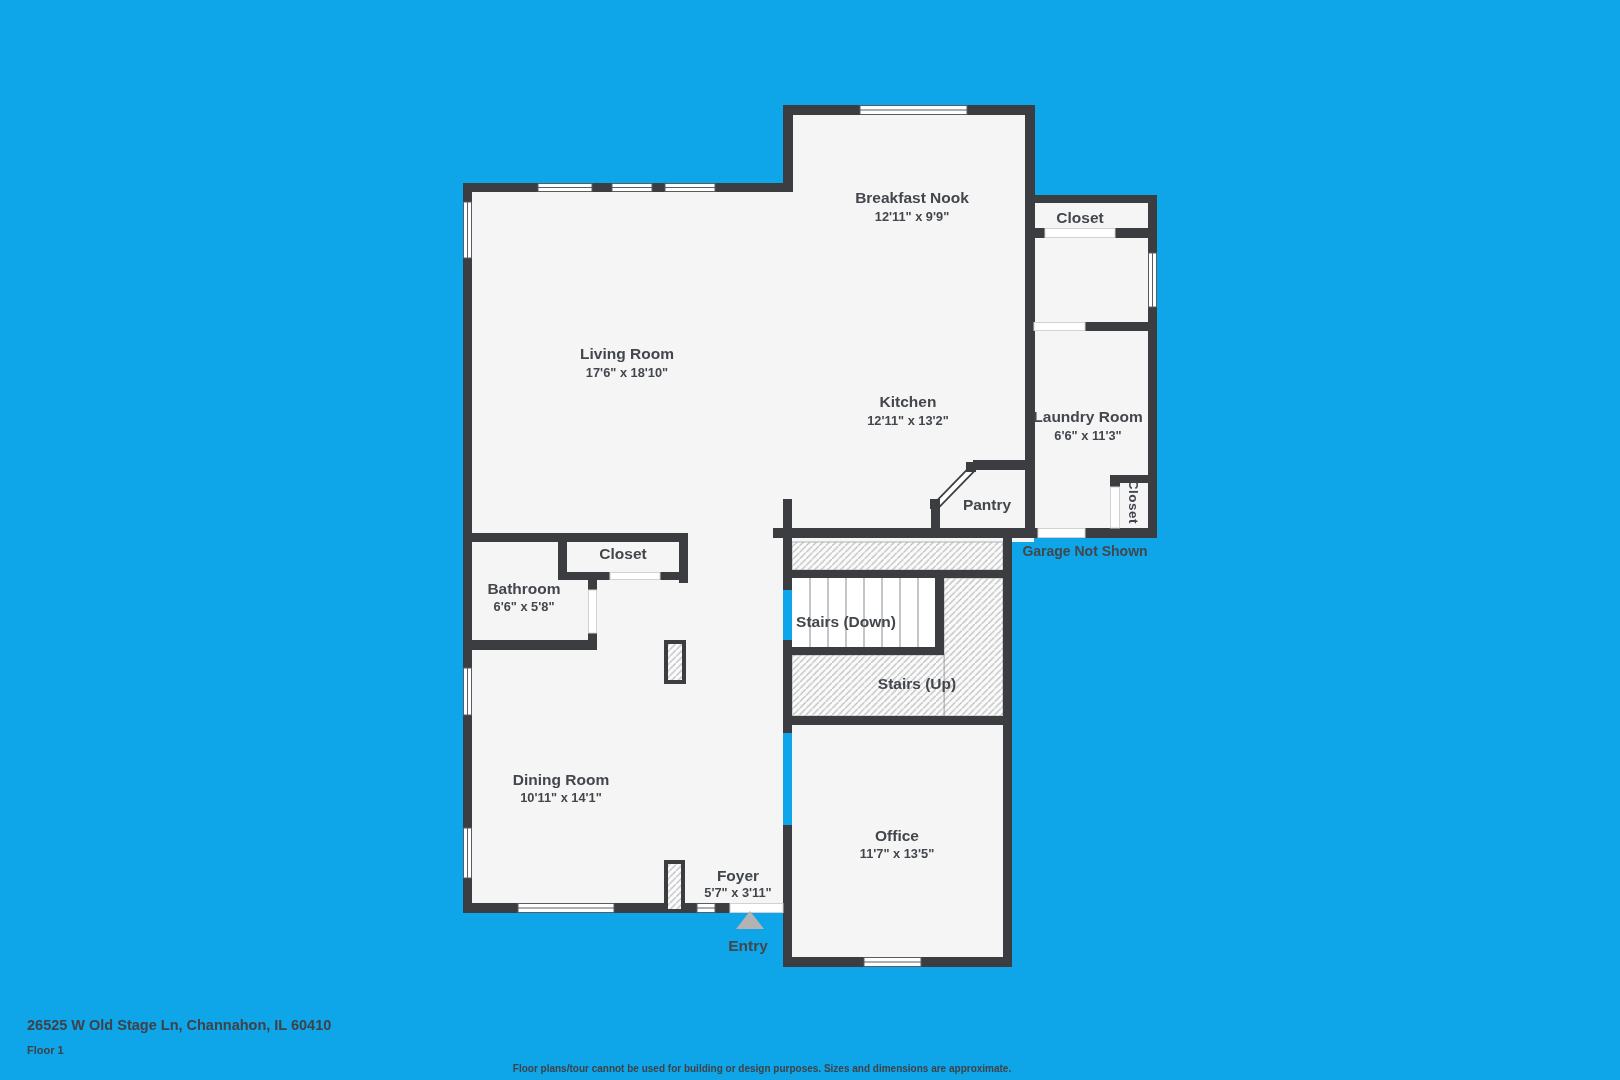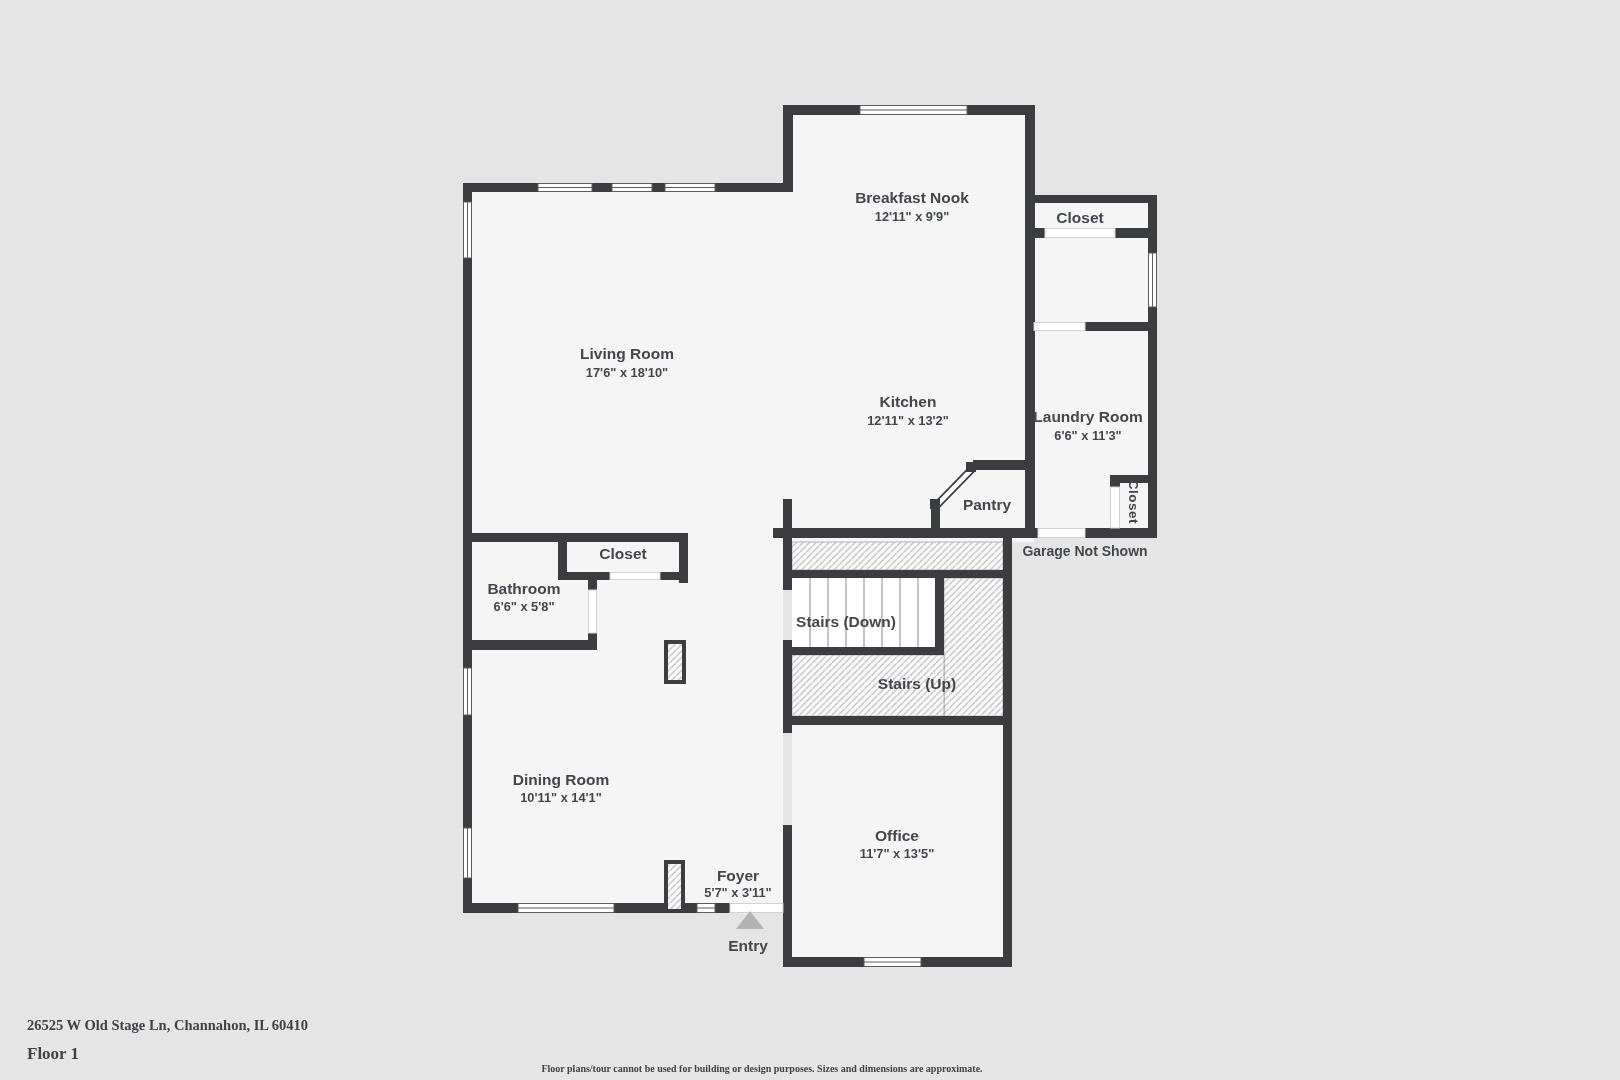--- a/index.html
+++ b/index.html
@@ -1,26 +1,26 @@
 <!DOCTYPE html>
 <html><head>
 <meta charset="utf-8">
 <style>
   html,body{margin:0;padding:0;background:#ffffff;}
-  .canvas{position:relative;width:1620px;height:1080px;background:#e5e5e5;overflow:hidden;
+  .canvas{position:relative;width:1620px;height:1080px;background:#0ea5e9;overflow:hidden;
           font-family:"Liberation Sans", sans-serif;}
   svg{position:absolute;top:0;left:0;}
   svg text{font-family:"Liberation Sans", sans-serif;font-weight:bold;}
   .room-label{font-size:15.5px;}
   .dims-label{font-size:12.8px;}
   .note-label{font-size:14px;}
   .vert-label{font-size:13.5px;letter-spacing:0.5px;}
-  .footer-text{position:absolute;color:#3f4247;font-weight:bold;font-family:Liberation Serif, serif;}
+  .footer-text{position:absolute;color:#3f4247;font-weight:bold;}
   .addr{left:27px;top:1017px;font-size:14.5px;}
-  .floor{left:27px;top:1044px;font-size:17px;}
+  .floor{left:27px;top:1044px;font-size:11px;}
   .disclaimer{left:762px;top:1051px;font-size:10px;transform:translateX(-50%);white-space:nowrap;margin-top:12px;}
 </style>
 </head>
 <body>
 
 <div class="canvas">
 
 <svg width="1620" height="1080" viewBox="0 0 1620 1080">
   <defs>
     <pattern id="hatch" width="6.5" height="6.5" patternUnits="userSpaceOnUse">

